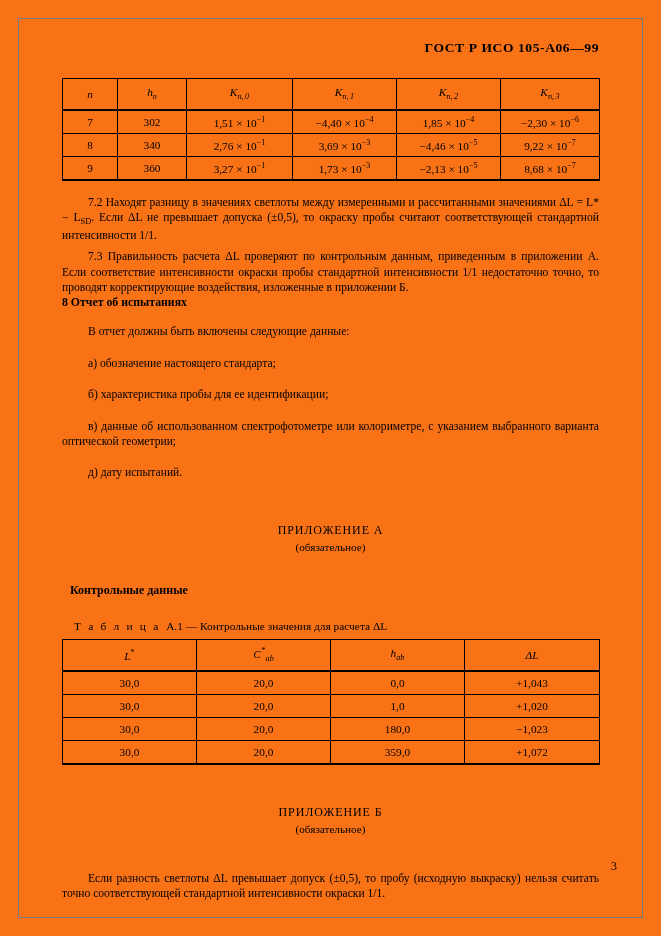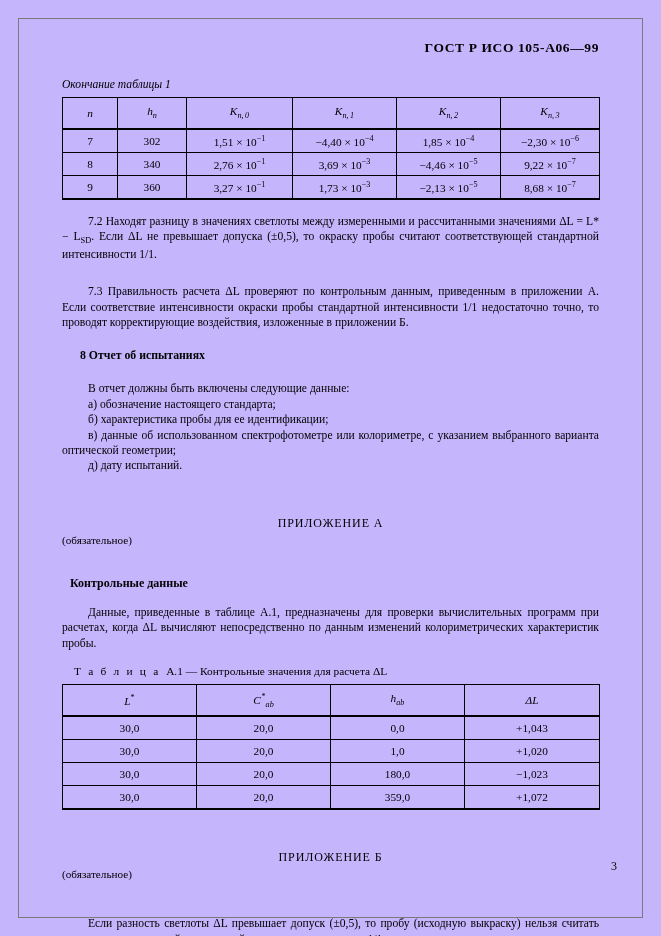--- a/index.html
+++ b/index.html
@@ -8,21 +8,21 @@
     background: #ffffff;
   }
   body {
     font-family: "Liberation Serif", "DejaVu Serif", serif;
     color: #000000;
   }
   .page {
     position: relative;
     width: 661px;
     height: 936px;
-    background: #c4b5fd;
+    background: #f97316;
     box-sizing: border-box;
     overflow: hidden;
   }
   .frame {
     position: absolute;
     left: 18px;
     top: 18px;
     width: 625px;
     height: 900px;
     border: 1px solid #7a7a7a;
@@ -46,43 +46,44 @@
   }
 
   
   .para {
     font-size: 11.6px;
     line-height: 1.33;
     text-align: justify;
     margin: 0;
   }
   .para.indent { text-indent: 26px; }
-  .tight { margin-top: 0; }
-  .sp-6 { margin-top: 22px; }
+  .tight { margin-top: 16px; }
+  .sp-6 { margin-top: 6px; }
   .sp-14 { margin-top: 14px; }
 
   .caption-italic {
     font-style: italic;
     font-size: 11.6px;
     margin: 0 0 6px 0;
   }
 
   .sec-head {
     font-weight: bold;
     font-size: 11.8px;
-    margin: 18px;
+    margin: 0;
   }
 
   .app-title {
     text-align: center;
     font-size: 12px;
     letter-spacing: 0.9px;
     margin: 0;
   }
   .app-sub {
+    text-align: center;
     font-size: 11.2px;
     margin: 3px 0 0 0;
   }
   .app-name {
     text-align: left;
     font-weight: bold;
     font-size: 12px;
     margin: 8px;
   }
 
@@ -132,21 +133,20 @@
 </head>
 <body>
 
 <div class="page">
   <div class="frame"></div>
 
   <div class="content">
 
     <div class="doc-header">ГОСТ Р ИСО 105-A06—99</div>
 
-    <div class="caption-italic">Окончание таблицы 1</div>
 
     <table class="doc-table">
       <colgroup>
         <col style="width:55px">
           <col style="width:69px">
           <col style="width:106px">
         <col style="width:104px">
           <col style="width:104px">
           <col style="width:99px">
       </colgroup>
@@ -199,21 +199,20 @@
     <p class="para indent tight">б) характеристика пробы для ее идентификации;</p>
     <p class="para indent tight">в) данные об использованном спектрофотометре или колориметре, с указанием выбранного варианта оптической геометрии;</p>
     <p class="para indent tight">д) дату испытаний.</p>
 
     <div style="height:42px"></div>
     <p class="app-title">ПРИЛОЖЕНИЕ А</p>
     <p class="app-sub">(обязательное)</p>
     <div style="height:22px"></div>
     <p class="app-name">Контрольные данные</p>
 
-    <p class="para indent sp-14">Данные, приведенные в таблице А.1, предназначены для проверки вычислительных программ при расчетах, когда ΔL вычисляют непосредственно по данным изменений колориметрических характеристик пробы.</p>
 
     <div style="height:14px"></div>
     <p class="tbl-caption"><span class="spaced">Т а б л и ц а</span>&nbsp;&nbsp;<span>А.1 — Контрольные значения для расчета ΔL</span></p>
 
     <table class="doc-table">
       <colgroup>
         <col style="width:134px">
           <col style="width:134px">
         <col style="width:134px">
           <col style="width:135px">

